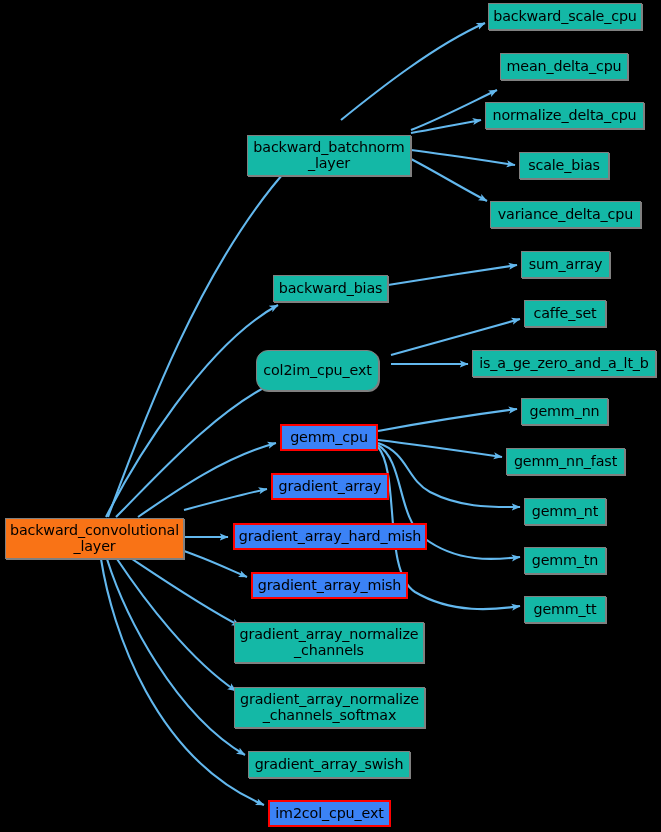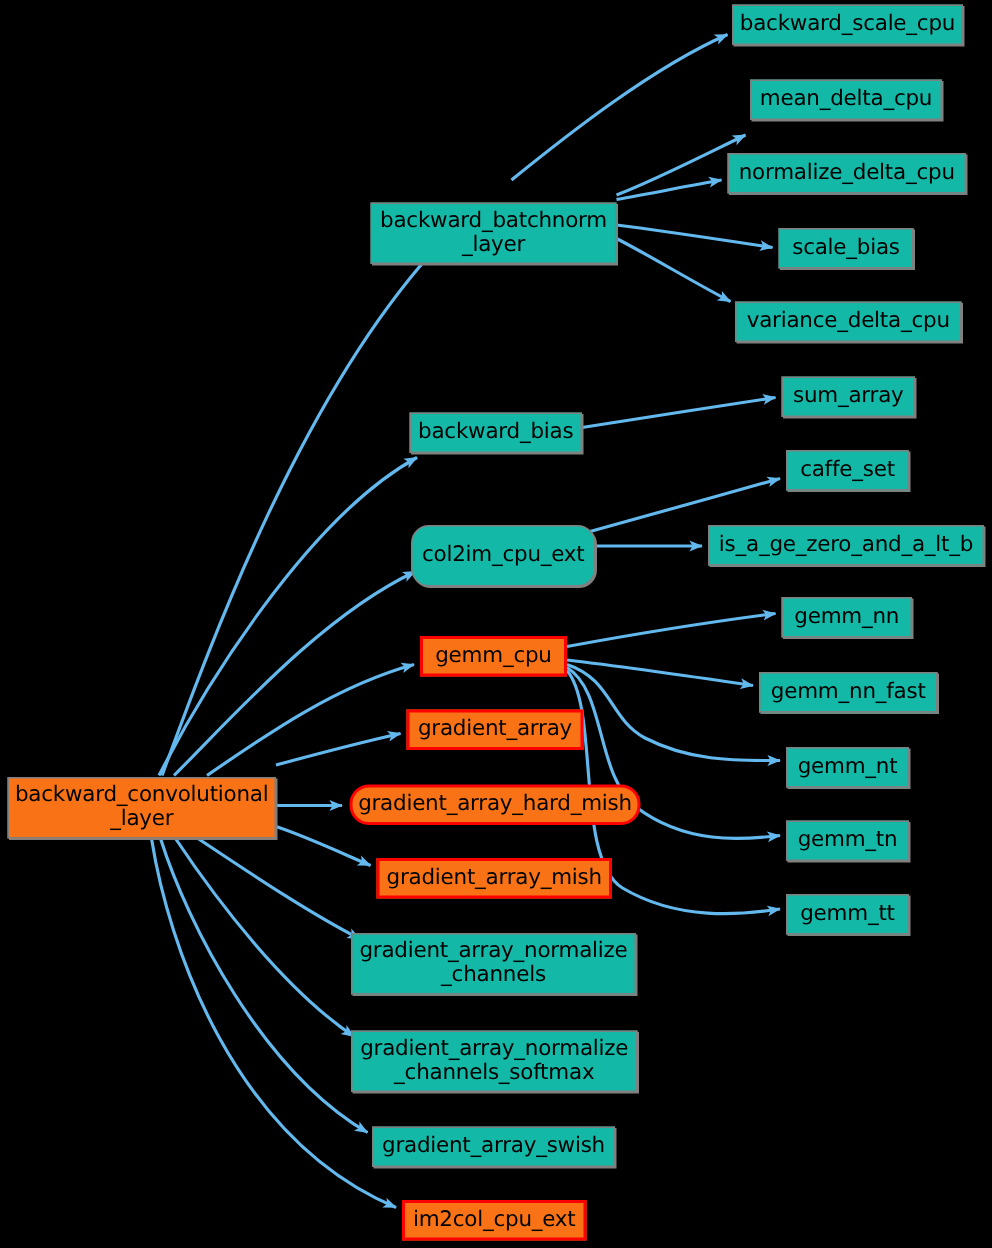--- a/index.html
+++ b/index.html
@@ -41,21 +41,21 @@
     background: #14b8a6;
     border: 1px solid #808080;
     box-shadow: 1px 1px 0 0 #808080;
   }
   .node-root {
     background: #f97316;
     border: 1px solid #808080;
     box-shadow: 1px 1px 0 0 #808080;
   }
   .node-hl {
-    background: #f97316;
+    background: #3b82f6;
     border: 2px solid #ff0000;
   }
   .node-label {
     display: block;
     width: 100%;
   }
 </style>
 </head>
 <body>
 
@@ -135,21 +135,21 @@
   </div>
 
   <div class="node node-plain" style="left:521px; top:251px; width:89px;  height:27px;">
     <span class="node-label">sum_array</span>
   </div>
 
   <div class="node node-plain" style="left:524px; top:300px; width:82px;  height:27px;">
     <span class="node-label">caffe_set</span>
   </div>
 
-  <div class="node node-plain" style="left:274px; top:350px; width:123px; height:41px;border-radius:12px;">
+  <div class="node node-plain" style="left:256px; top:350px; width:123px; height:41px;border-radius:12px;">
     <span class="node-label">col2im_cpu_ext</span>
   </div>
 
   <div class="node node-plain" style="left:472px; top:350px; width:184px; height:27px;">
     <span class="node-label">is_a_ge_zero_and_a_lt_b</span>
   </div>
 
   <div class="node node-hl" style="left:280px; top:424px; width:98px;  height:27px;">
     <span class="node-label">gemm_cpu</span>
   </div>
@@ -171,21 +171,21 @@
   </div>
 
   <div class="node node-plain" style="left:524px; top:596px; width:82px;  height:27px;">
     <span class="node-label">gemm_tt</span>
   </div>
 
   <div class="node node-hl" style="left:271px; top:473px; width:118px; height:27px;">
     <span class="node-label">gradient_array</span>
   </div>
 
-  <div class="node node-hl" style="left:233px; top:523px; width:194px; height:27px;border-radius:13px;">
+  <div class="node node-hl" style="left:233px; top:523px; width:194px; height:27px;">
     <span class="node-label">gradient_array_hard_mish</span>
   </div>
 
   <div class="node node-hl" style="left:251px; top:572px; width:157px; height:27px;">
     <span class="node-label">gradient_array_mish</span>
   </div>
 
   <div class="node node-plain" style="left:234px; top:622px; width:190px; height:41px;">
     <span class="node-label">gradient_array_normalize
 _channels</span>

